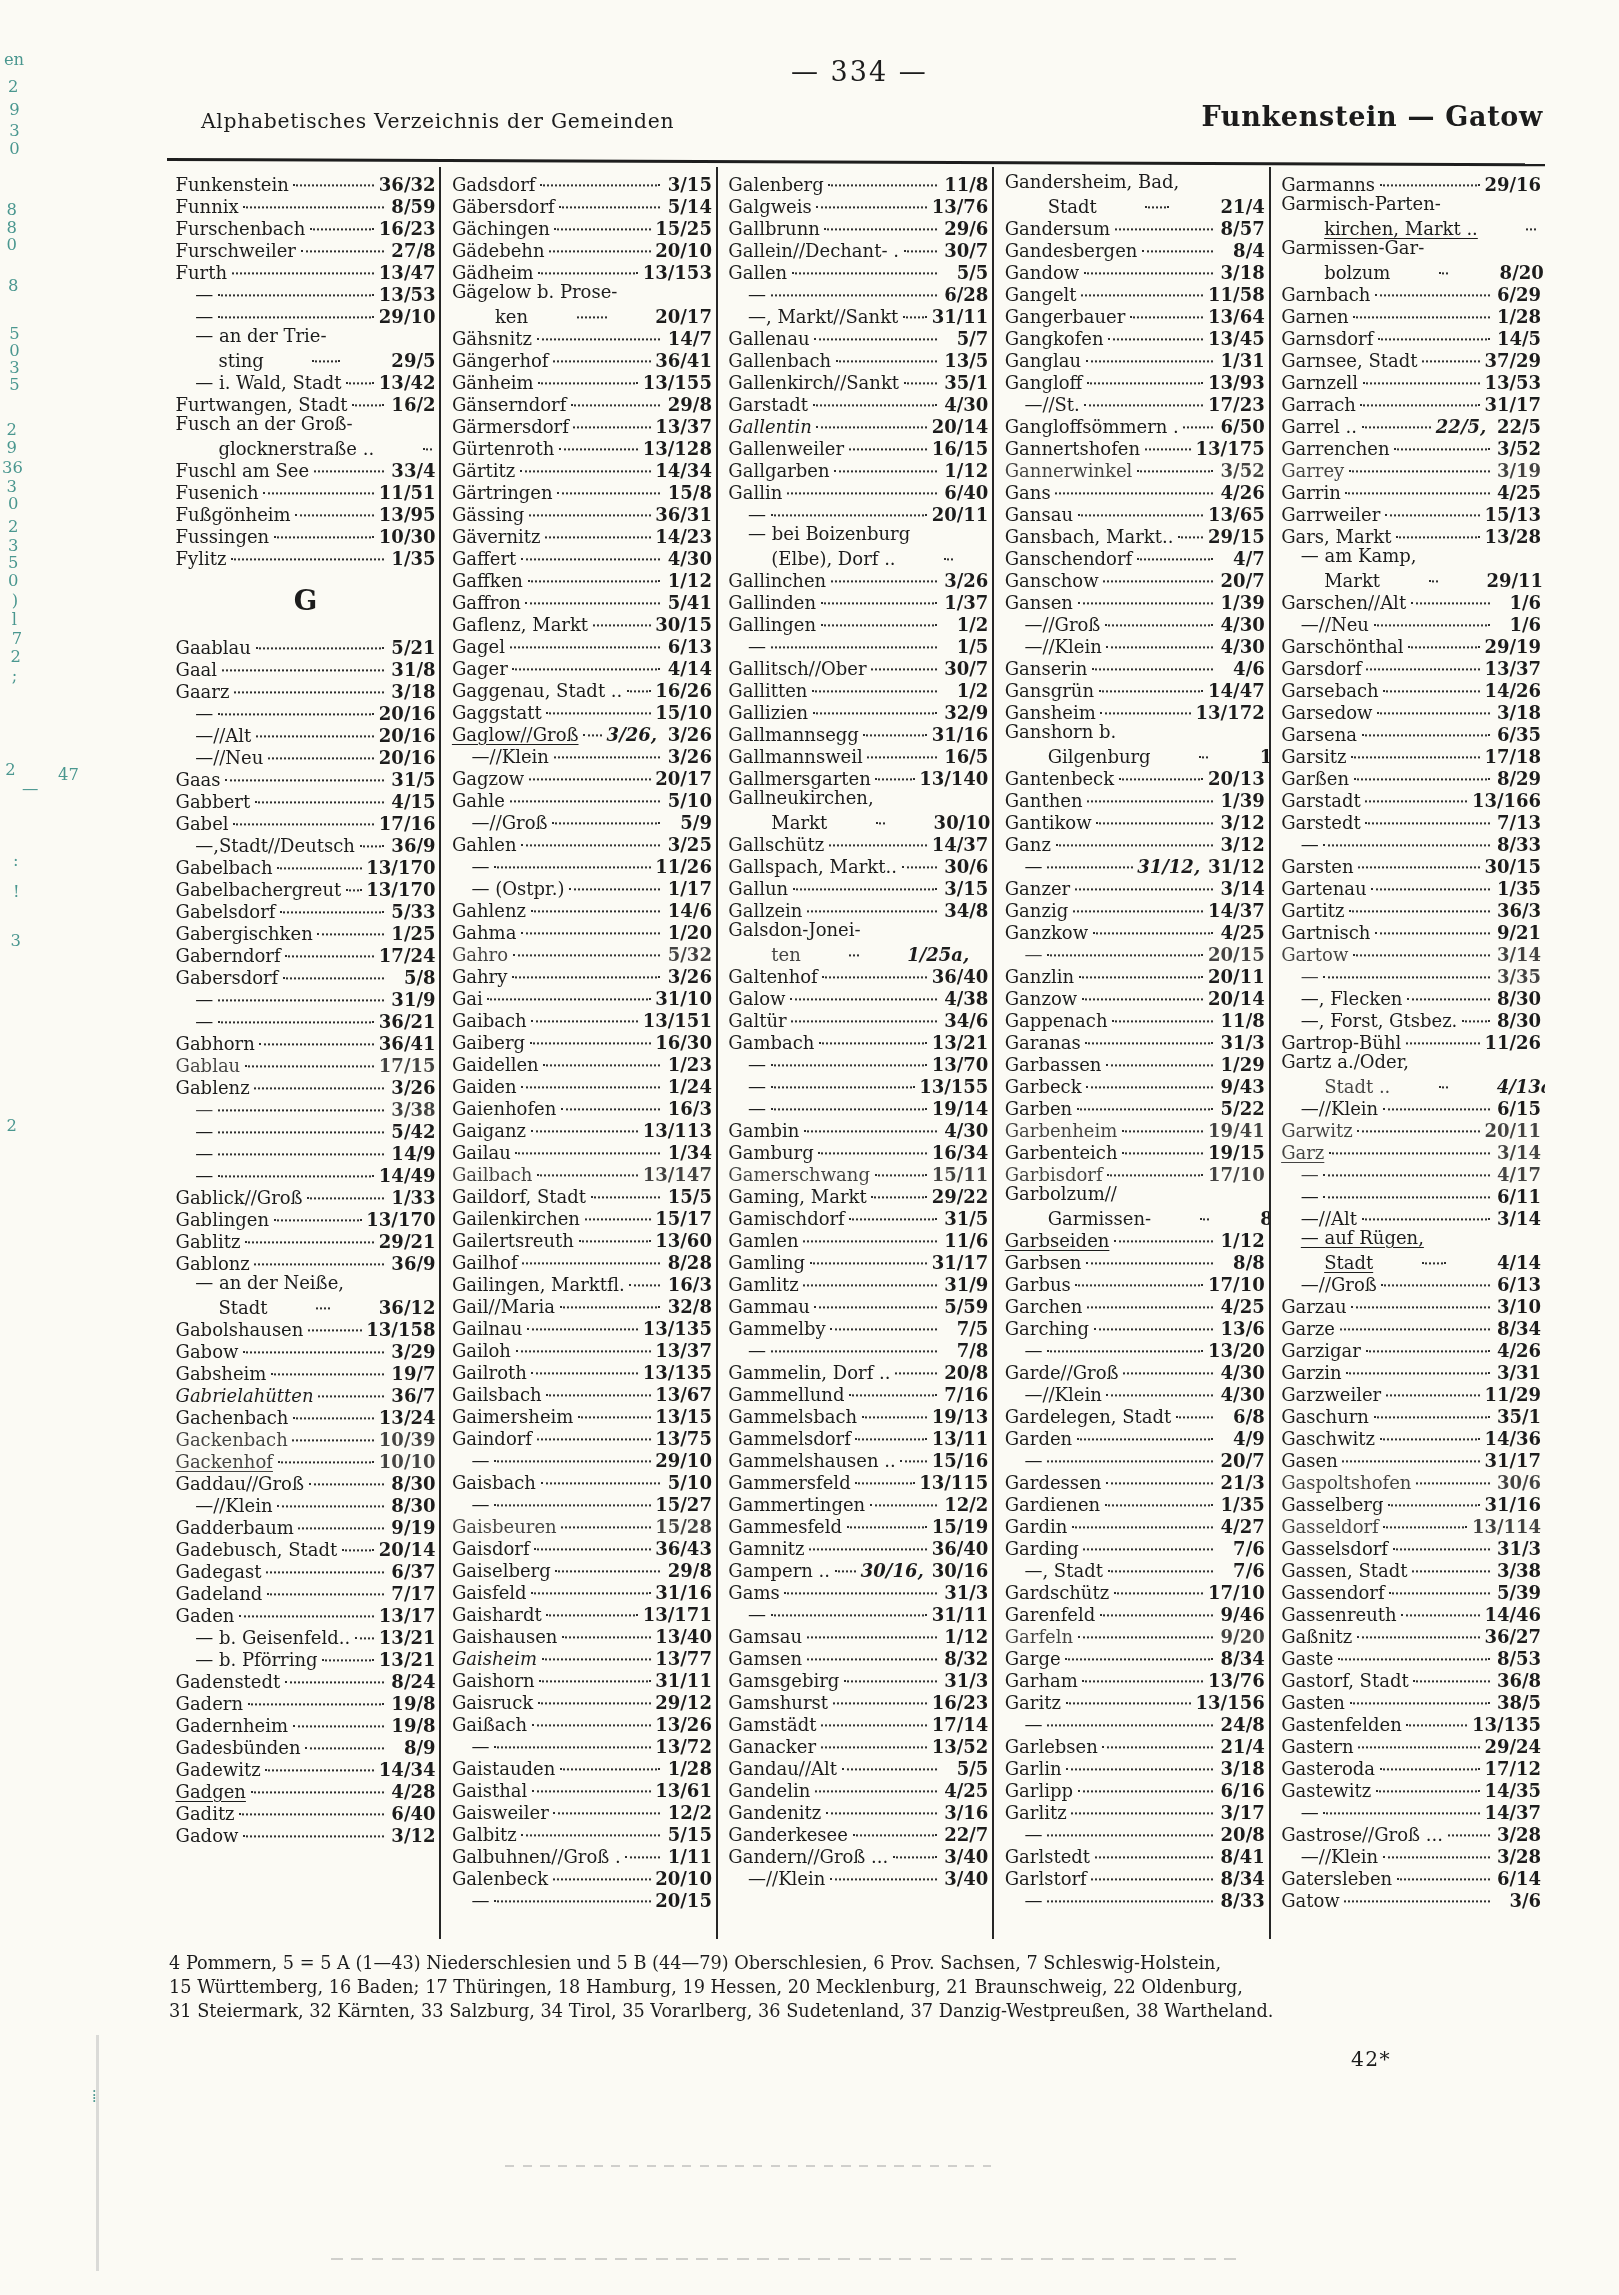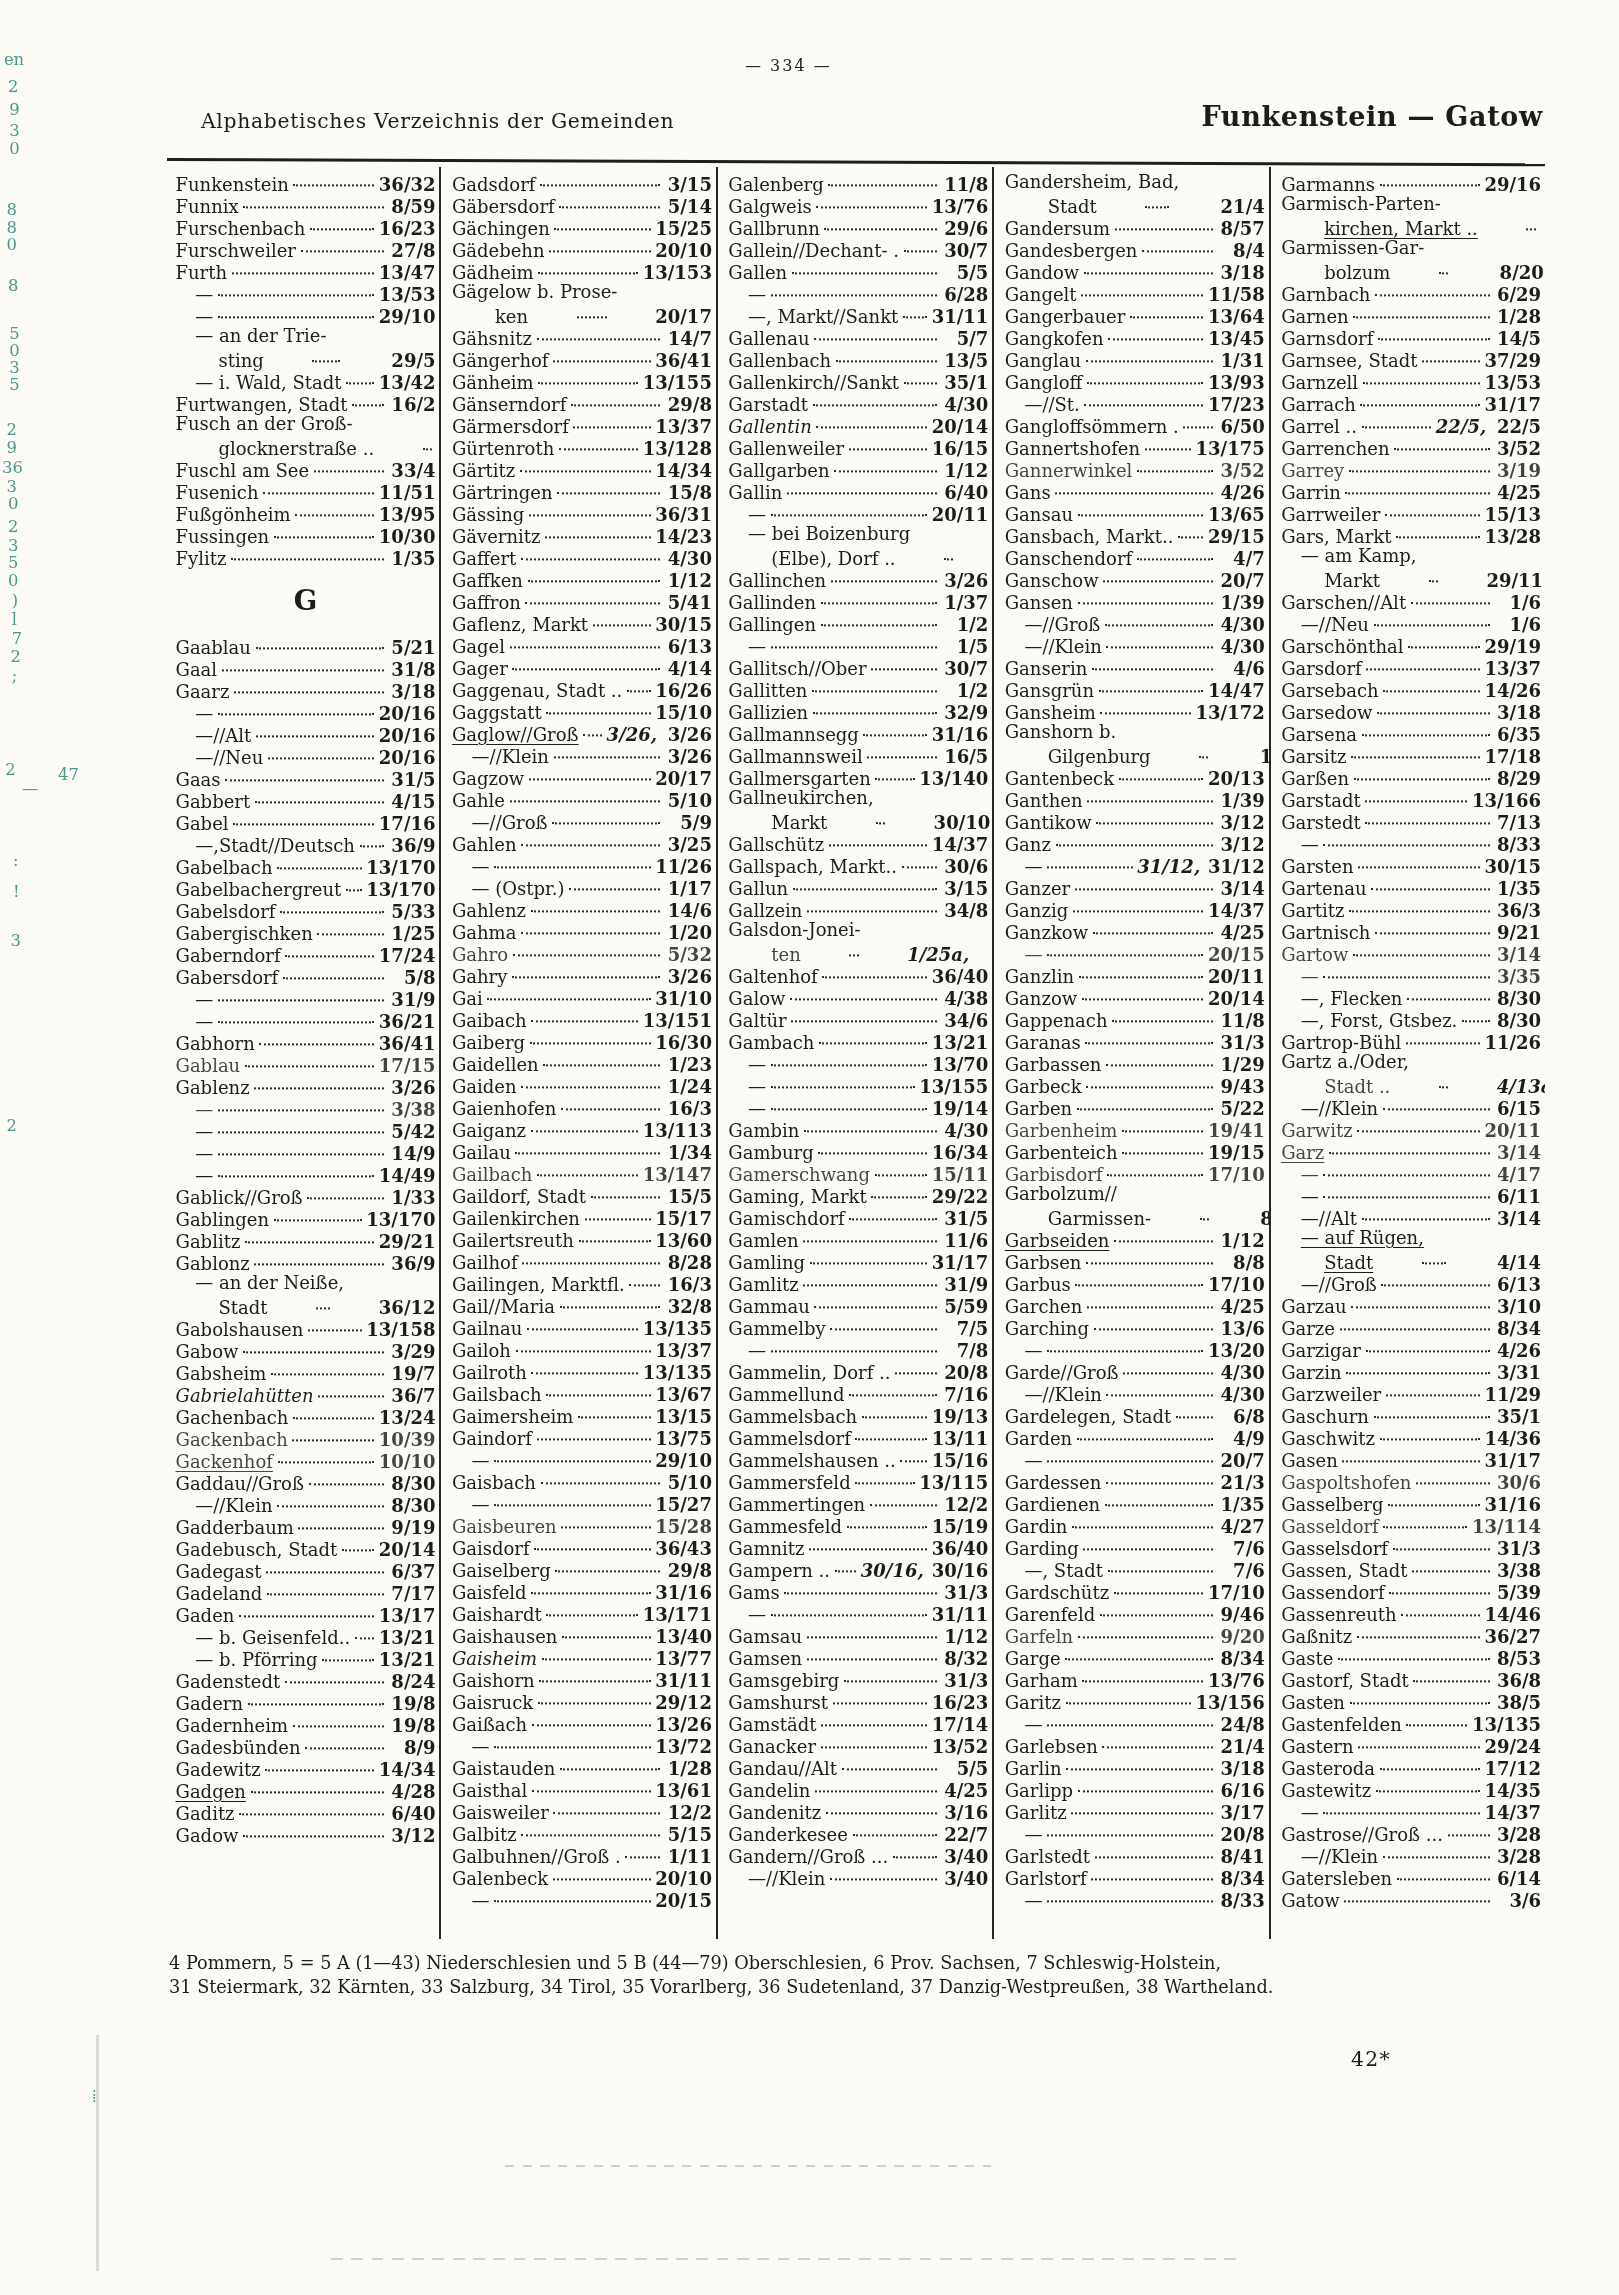--- a/index.html
+++ b/index.html
@@ -1,19 +1,19 @@
 <!DOCTYPE html>
 <html style="font-size:10.5px"><head>
 <meta charset="utf-8">
 <style>
   html,body{margin:0;padding:0;background:#6e6e6e;}
   .page{position:relative;width:1619px;height:2295px;background:#fbfaf4;
         font-family:"DejaVu Serif",serif;color:#1c1c1c;overflow:hidden;}
   
-  .pagenum{position:absolute;top:56px;left:745px;font-size:16px;letter-spacing:2px;}
+  .pagenum{position:absolute;top:56px;left:791px;font-size:27px;letter-spacing:2px;}
   .title{position:absolute;top:109px;left:201px;font-size:20.3px;letter-spacing:0.7px;}
   .range{position:absolute;top:101px;right:76px;font-size:27px;font-weight:bold;letter-spacing:0.7px;}
   .header-rule{position:absolute;top:158px;left:167px;width:1378px;height:3.3px;background:#1e1e1e;
         transform:rotate(0.22deg);transform-origin:left top;}
   
   .cols{position:absolute;top:167px;left:165px;width:1380px;height:1772px;display:flex;}
   .col{flex:1 1 0;padding:3.9px 3.9px 0 10.5px;overflow:hidden;}
   .col + .col{border-left:2px solid #262626;}
   .row{display:flex;align-items:baseline;height:22px;font-size:18px;white-space:nowrap;}
   .ind1{padding-left:19.7px;}
@@ -1976,20 +1976,21 @@
         <div class="row">
           <span class="nm">Gatow</span>
           <span class="leader"></span>
           <span class="val">3/6</span>
         </div>
       </div>
   </div>
 
   <div class="footer">
     <div>4 Pommern, 5 = 5 A (1—43) Niederschlesien und 5 B (44—79) Oberschlesien, 6 Prov. Sachsen, 7 Schleswig-Holstein,</div>
+    <div>15 Württemberg, 16 Baden; 17 Thüringen, 18 Hamburg, 19 Hessen, 20 Mecklenburg, 21 Braunschweig, 22 Oldenburg,</div>
     <div>31 Steiermark, 32 Kärnten, 33 Salzburg, 34 Tirol, 35 Vorarlberg, 36 Sudetenland, 37 Danzig-Westpreußen, 38 Wartheland.</div>
   </div>
   <div class="pagemark">42*</div>
 
   <div class="margin">
       <span class="art" style="left: 3.9px; top: 50px;">en</span>
       <span class="art" style="left: 7.9px; top: 77px;">2</span>
       <span class="art" style="left: 9.2px; top: 100px;">9</span>
       <span class="art" style="left: 9.2px; top: 121px;">3</span>
       <span class="art" style="left: 9.2px; top: 139px;">0</span>

